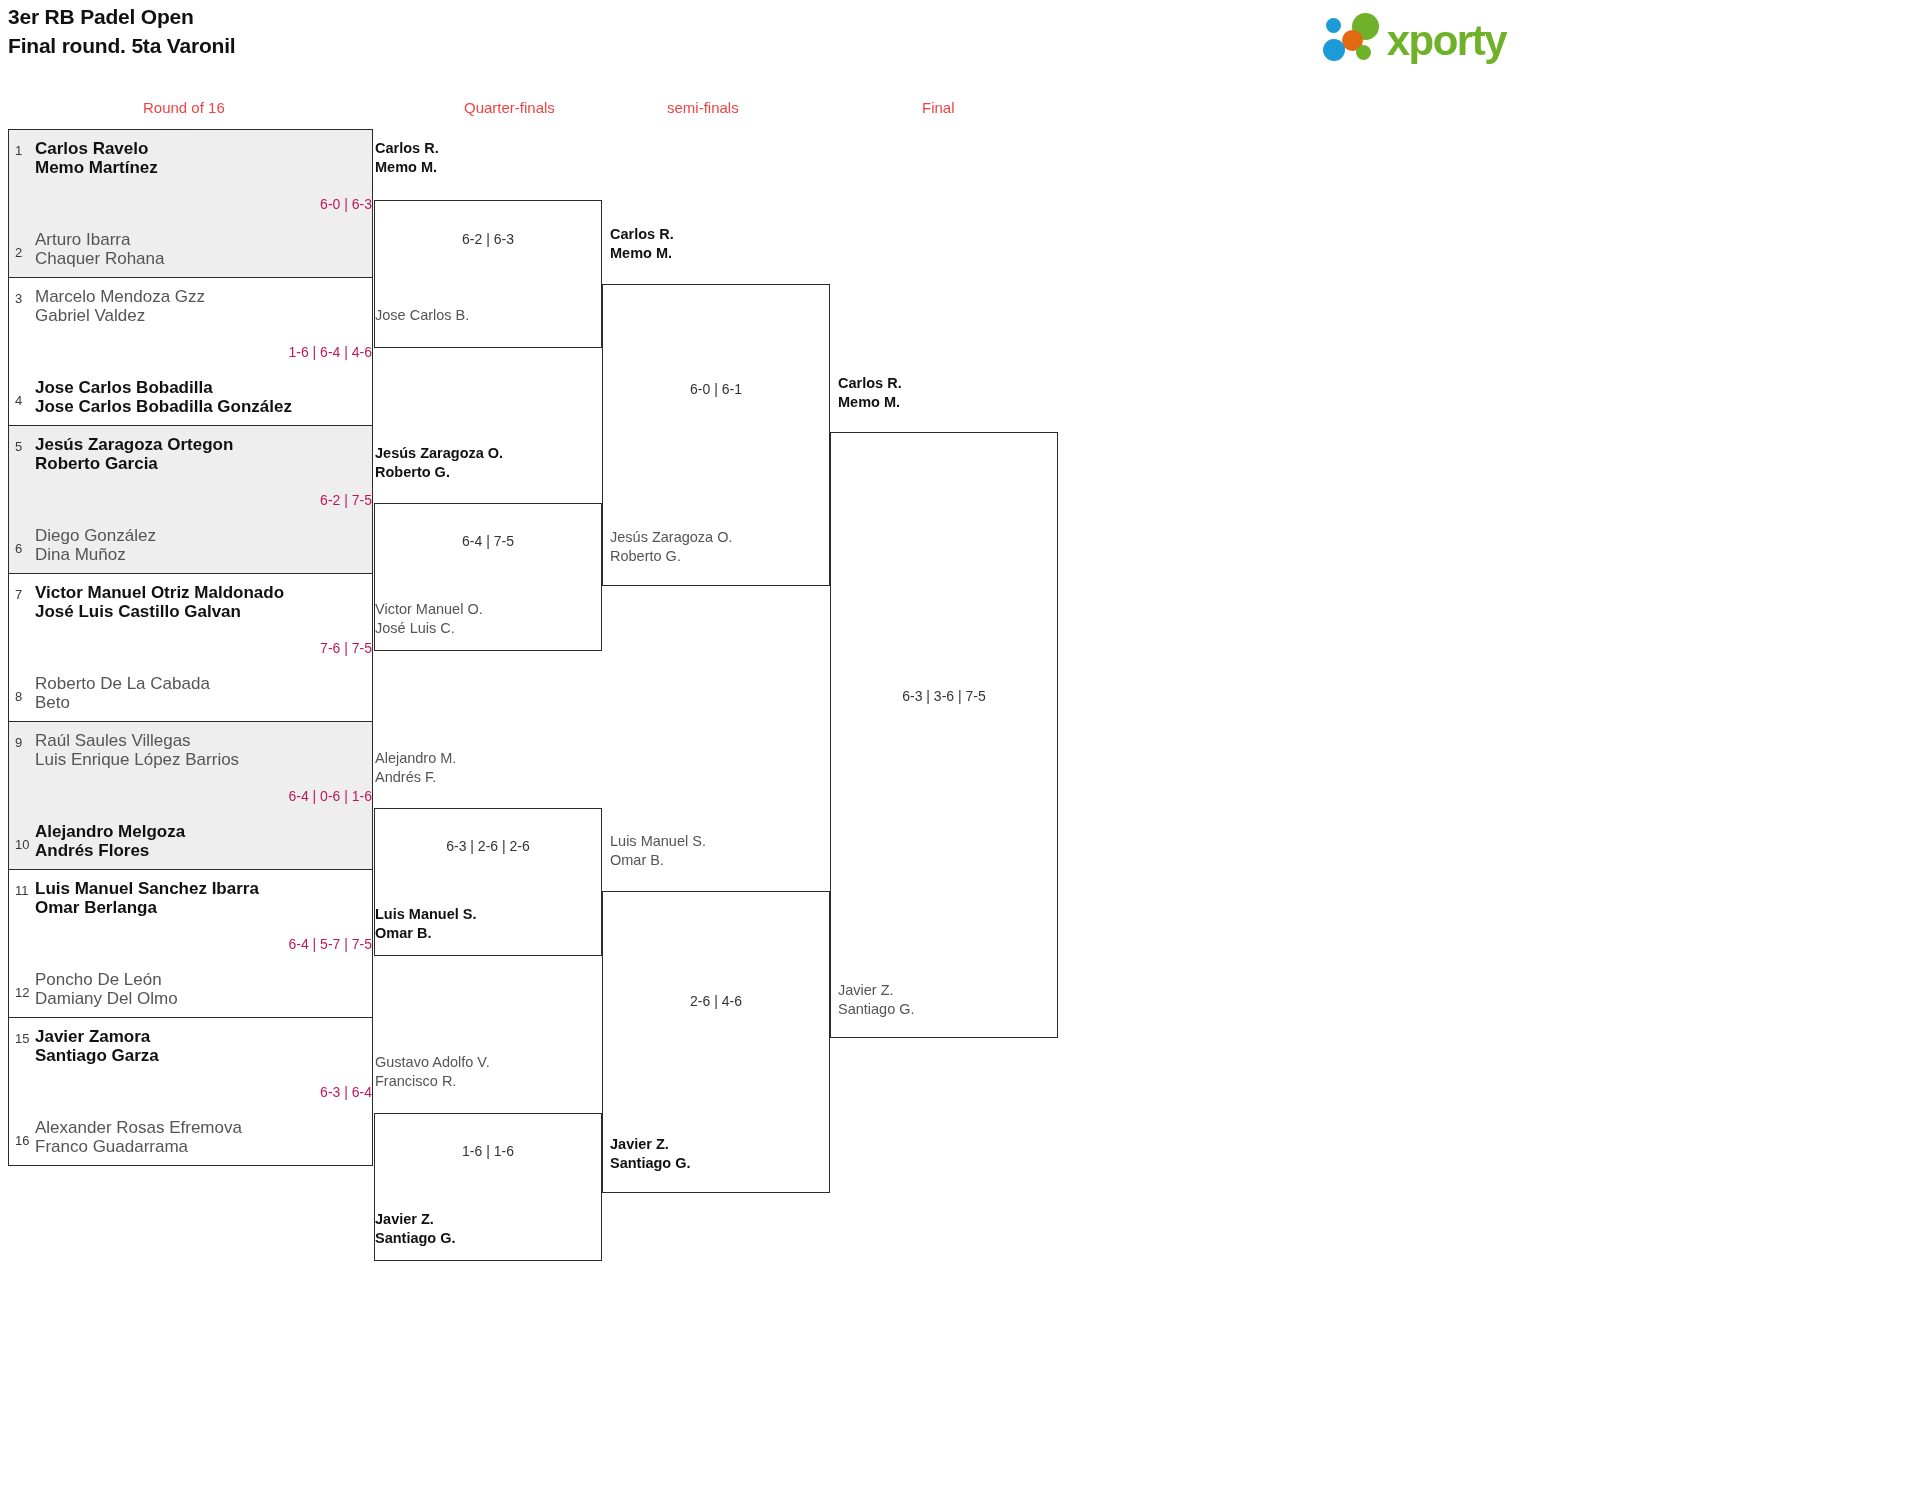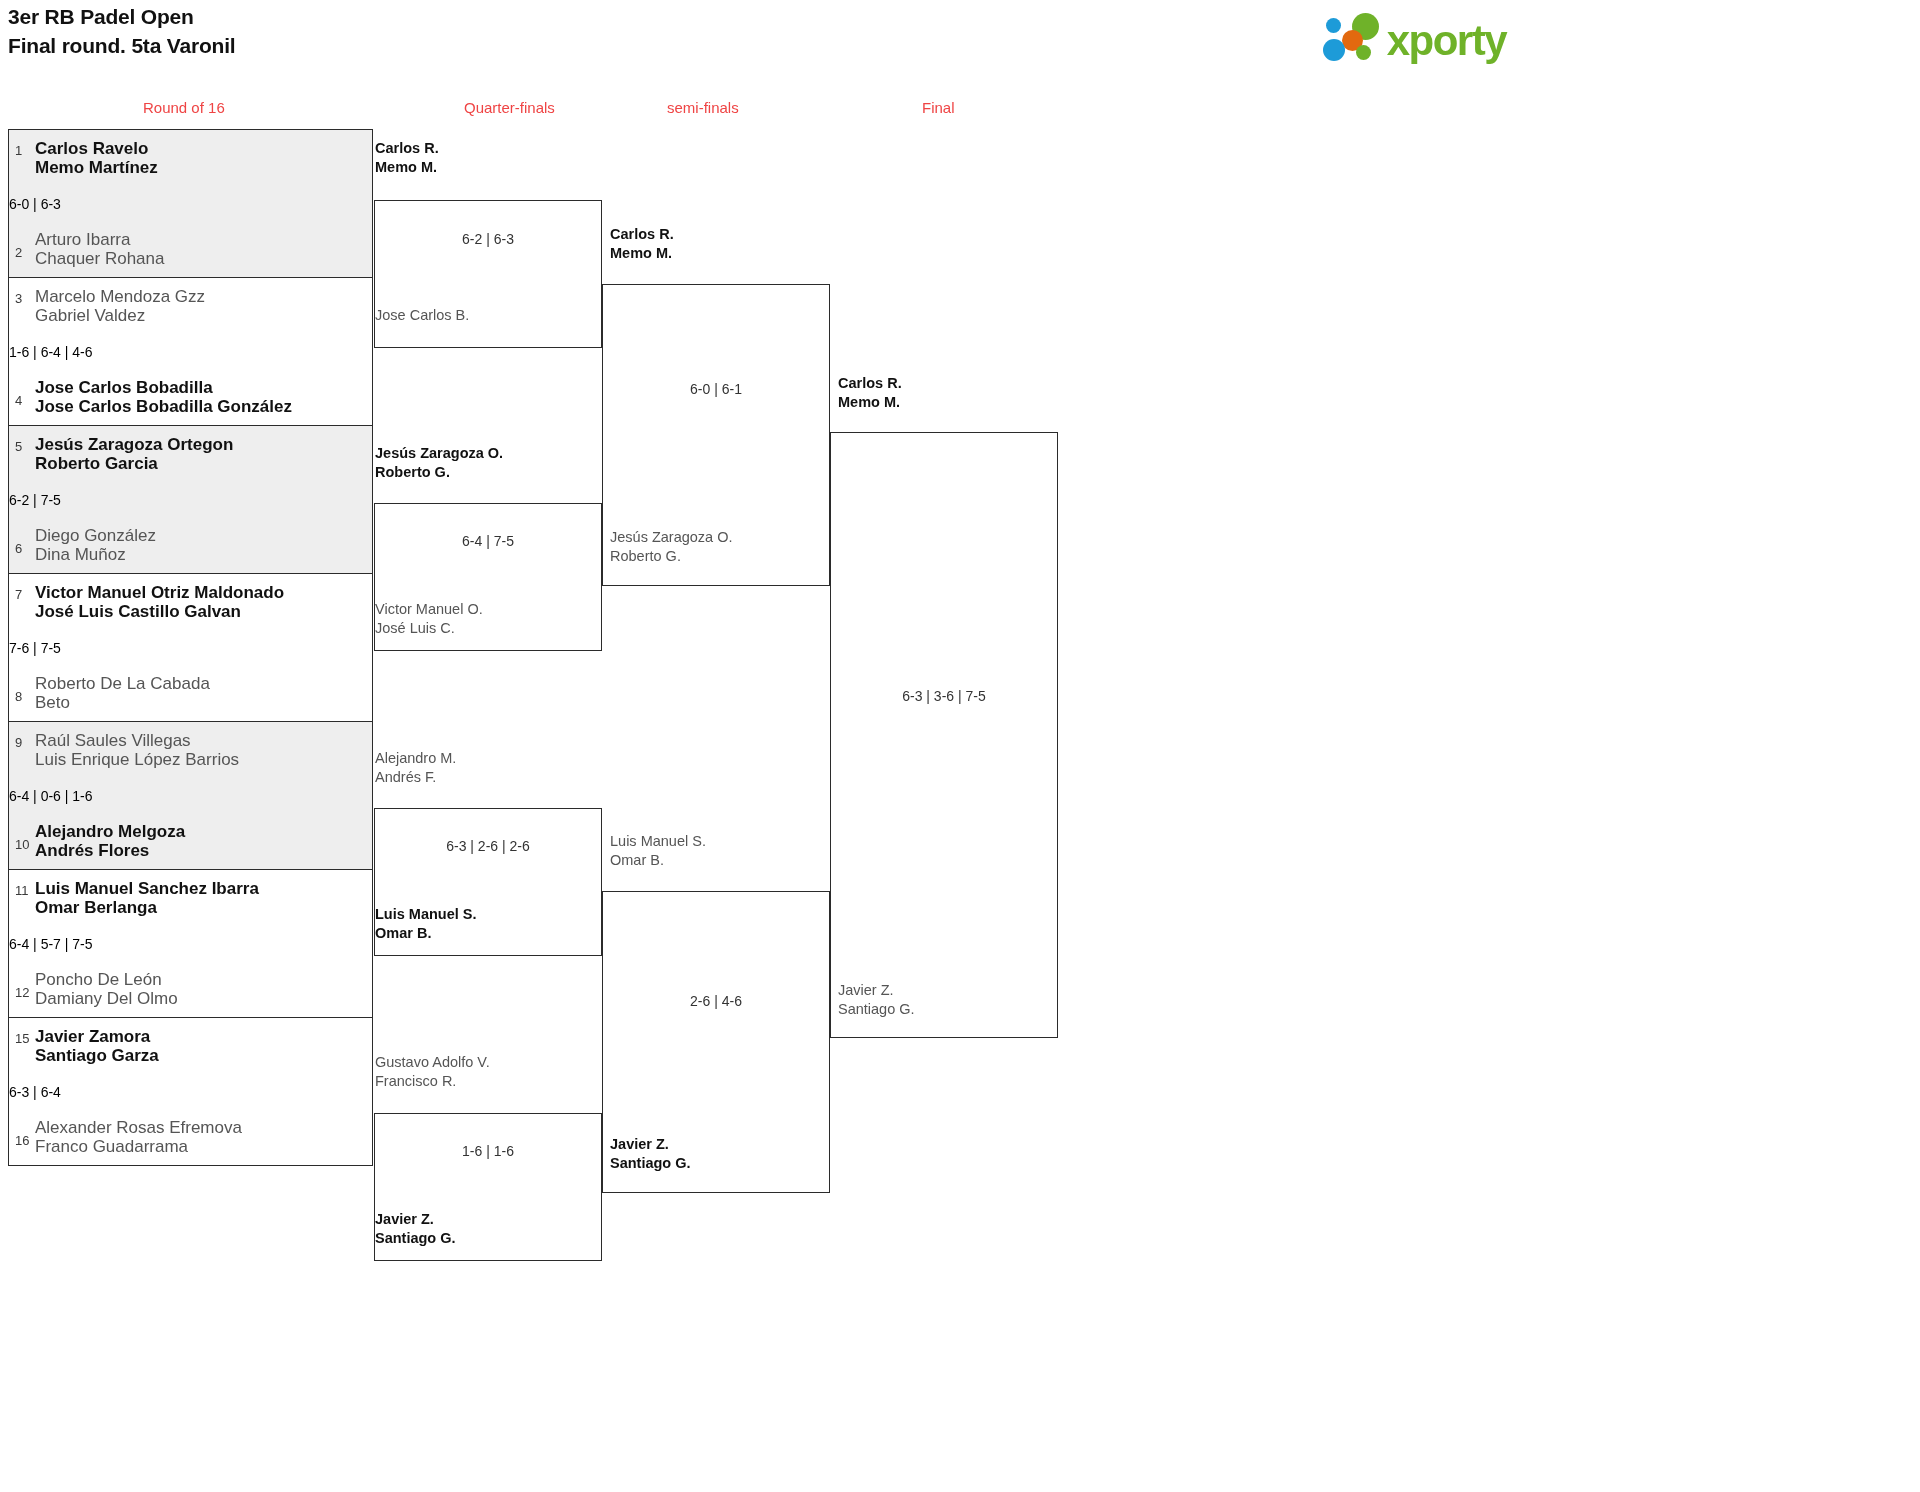--- a/index.html
+++ b/index.html
@@ -35,21 +35,21 @@
   .r16-match.shaded { background: #eeeeee; }
   .seed { position: absolute; left: 6px; font-size: 13px; color: #3a3a3a; }
   .seed.top { top: 13px; }
   .seed.bot { bottom: 17px; }
   .team { position: absolute; left: 26px; font-size: 17px; line-height: 19px; white-space: nowrap; }
   .team.top { top: 9px; }
   .team.bot { bottom: 9px; }
   .win  { font-weight: bold; color: #111; }
   .lose { font-weight: normal; color: #555; }
   .r16-score { position: absolute; left: 0; right: 0; top: 50%; transform: translateY(-50%);
-               text-align: left; font-size: 14px; color: #000000; }
+               text-align: right; font-size: 14px; color: #be185d; }
 
   
   .cbox { position: absolute; border: 1.3px solid #2b2b2b; }
 
   .nm { position: absolute; font-size: 14.5px; line-height: 19px; white-space: nowrap; }
   .nm .l1, .nm .l2 { display: block; }
   .sc { position: absolute; font-size: 14px; color: #333; text-align: center; white-space: nowrap; }
 </style>
 </head>
 <body>

